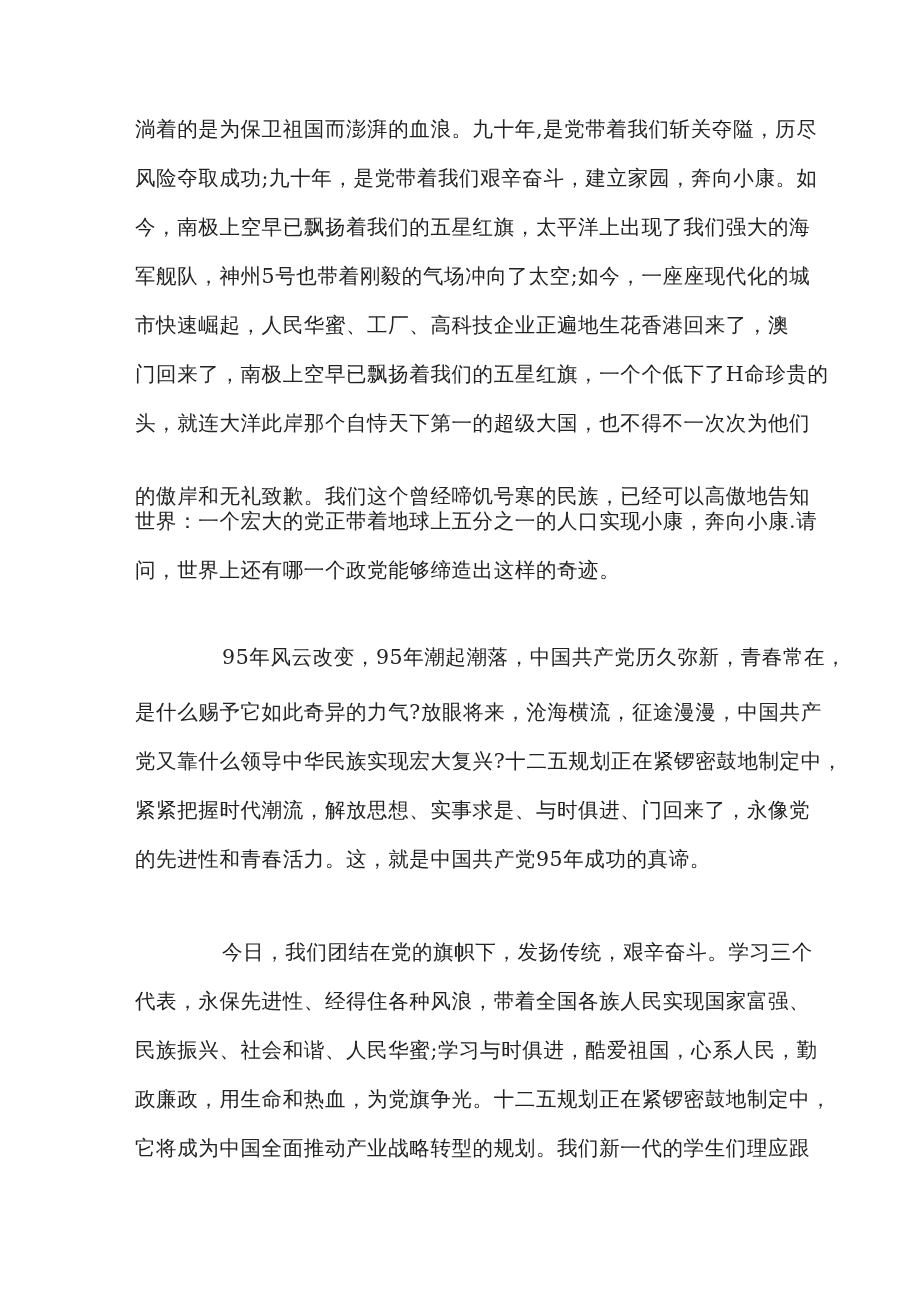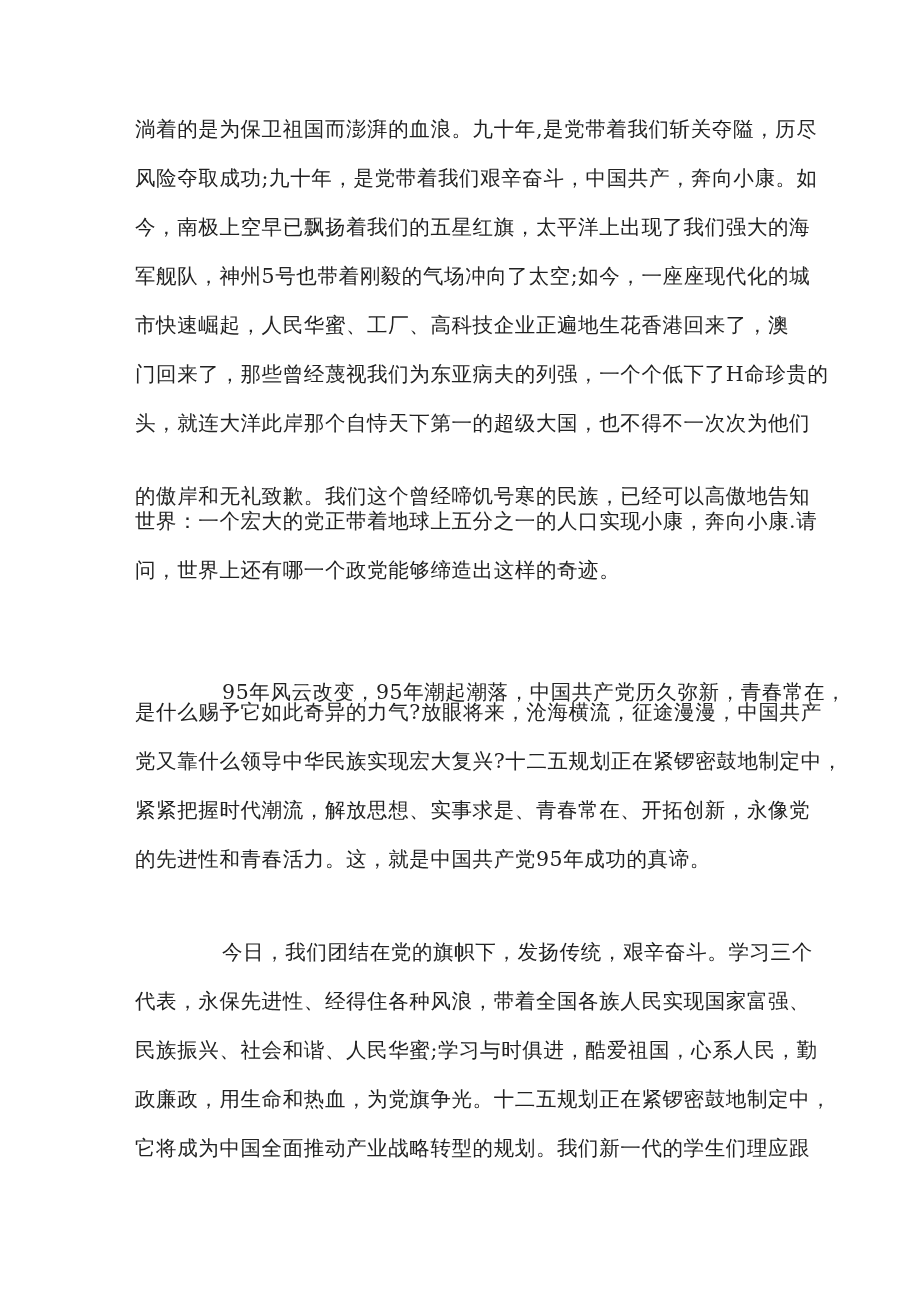--- a/index.html
+++ b/index.html
@@ -15,36 +15,36 @@
   }
   .indent { left: 222px; }
 </style>
 </head>
 <body>
 
 <div class="page">
 
   <div>
     <div class="line" style="top:117px">淌着的是为保卫祖国而澎湃的血浪。九十年,是党带着我们斩关夺隘，历尽</div>
-    <div class="line" style="top:166px">风险夺取成功;九十年，是党带着我们艰辛奋斗，中国共产，奔向小康。如</div>
+    <div class="line" style="top:166px">风险夺取成功;九十年，是党带着我们艰辛奋斗，建立家园，奔向小康。如</div>
     <div class="line" style="top:215px">今，南极上空早已飘扬着我们的五星红旗，太平洋上出现了我们强大的海</div>
     <div class="line" style="top:264px">军舰队，神州5号也带着刚毅的气场冲向了太空;如今，一座座现代化的城</div>
     <div class="line" style="top:313px">市快速崛起，人民华蜜、工厂、高科技企业正遍地生花香港回来了，澳</div>
-    <div class="line" style="top:362px">门回来了，那些曾经蔑视我们为东亚病夫的列强，一个个低下了H命珍贵的</div>
+    <div class="line" style="top:362px">门回来了，南极上空早已飘扬着我们的五星红旗，一个个低下了H命珍贵的</div>
     <div class="line" style="top:411px">头，就连大洋此岸那个自恃天下第一的超级大国，也不得不一次次为他们</div>
     <div class="line" style="top:484px">的傲岸和无礼致歉。我们这个曾经啼饥号寒的民族，已经可以高傲地告知</div>
     <div class="line" style="top:509px">世界：一个宏大的党正带着地球上五分之一的人口实现小康，奔向小康.请</div>
     <div class="line" style="top:558px">问，世界上还有哪一个政党能够缔造出这样的奇迹。</div>
   </div>
 
   <div>
-    <div class="line indent" style="top:680px">95年风云改变，95年潮起潮落，中国共产党历久弥新，青春常在，</div>
+    <div class="line indent" style="top:645px">95年风云改变，95年潮起潮落，中国共产党历久弥新，青春常在，</div>
     <div class="line" style="top:700px">是什么赐予它如此奇异的力气?放眼将来，沧海横流，征途漫漫，中国共产</div>
     <div class="line" style="top:749px">党又靠什么领导中华民族实现宏大复兴?十二五规划正在紧锣密鼓地制定中，</div>
-    <div class="line" style="top:798px">紧紧把握时代潮流，解放思想、实事求是、青春常在、开拓创新，永像党</div>
+    <div class="line" style="top:798px">紧紧把握时代潮流，解放思想、实事求是、与时俱进、门回来了，永像党</div>
     <div class="line" style="top:847px">的先进性和青春活力。这，就是中国共产党95年成功的真谛。</div>
   </div>
 
   <div>
     <div class="line indent" style="top:940px">今日，我们团结在党的旗帜下，发扬传统，艰辛奋斗。学习三个</div>
     <div class="line" style="top:989px">代表，永保先进性、经得住各种风浪，带着全国各族人民实现国家富强、</div>
     <div class="line" style="top:1038px">民族振兴、社会和谐、人民华蜜;学习与时俱进，酷爱祖国，心系人民，勤</div>
     <div class="line" style="top:1087px">政廉政，用生命和热血，为党旗争光。十二五规划正在紧锣密鼓地制定中，</div>
     <div class="line" style="top:1136px">它将成为中国全面推动产业战略转型的规划。我们新一代的学生们理应跟</div>
   </div>

